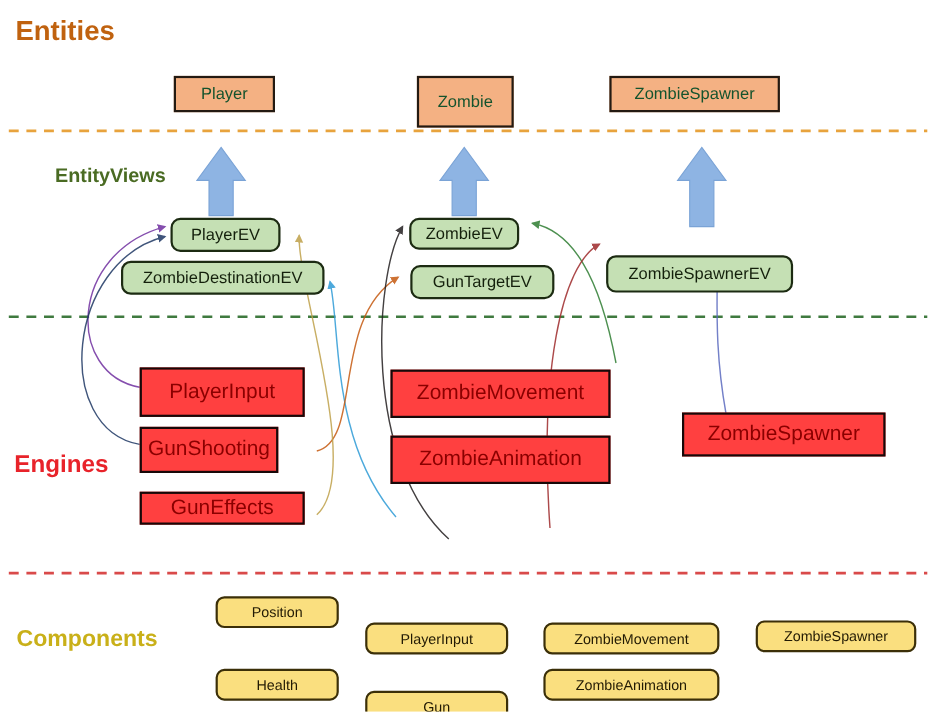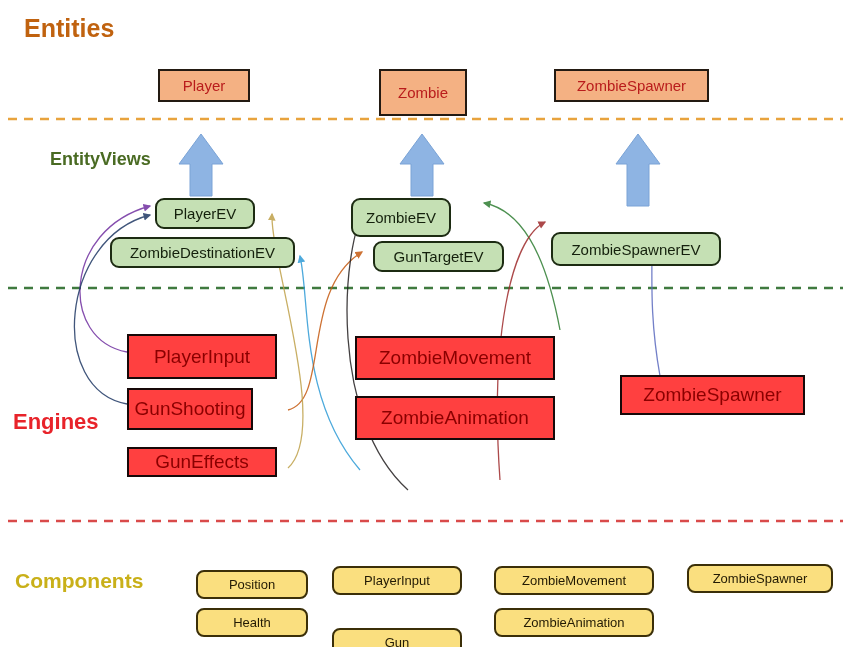--- a/index.html
+++ b/index.html
@@ -23,21 +23,21 @@
     height: 647px;
     pointer-events: none;
   }
   .section-label {
     position: absolute;
     font-weight: bold;
     font-family: "Liberation Sans", sans-serif;
     white-space: nowrap;
   }
   #label-entities {
-    left: 24px; top: 14px;
+    left: 14px; top: 14px;
     font-size: 25px;
     color: #c0620f;
   }
   #label-entityviews {
     left: 26px; top: 149px;
     font-size: 18px;
     color: #4a6b23;
     margin-left: 24px;
   }
   #label-engines {
@@ -58,21 +58,21 @@
     align-items: center;
     justify-content: center;
     text-align: center;
     white-space: nowrap;
     font-family: "Liberation Sans", sans-serif;
     z-index: 5;
   }
   .entity-box {
     background: #f4b183;
     border: 2px solid #231a12;
-    color: #b91c1c;
+    color: #14532d;
     font-size: 15px;
   }
   .ev-box {
     background: #c5e0b4;
     border: 2px solid #1c2b12;
     border-radius: 9px;
     color: #14200c;
     font-size: 15px;
   }
   .engine-box {
@@ -151,30 +151,30 @@
   <div class="section-label" id="label-entityviews">EntityViews</div>
   <div class="section-label" id="label-components">Components</div>
   <div class="section-label" id="label-engines">Engines</div>
 
   <div id="nodes-host">
       <div class="node entity-box" style="left: 158px; top: 69px; width: 92px; height: 33px;">Player</div>
       <div class="node entity-box" style="left: 379px; top: 69px; width: 88px; height: 47px;">Zombie</div>
       <div class="node entity-box" style="left: 554px; top: 69px; width: 155px; height: 33px;">ZombieSpawner</div>
       <div class="node ev-box" style="left: 155px; top: 198px; width: 100px; height: 31px;">PlayerEV</div>
       <div class="node ev-box" style="left: 110px; top: 237px; width: 185px; height: 31px;">ZombieDestinationEV</div>
-      <div class="node ev-box" style="left: 351px; top: 198px; width: 100px; height: 39px;">ZombieEV</div>
+      <div class="node ev-box" style="left: 372px; top: 198px; width: 100px; height: 29px;">ZombieEV</div>
       <div class="node ev-box" style="left: 353px; top: 241px; width: 131px; height: 31px; margin-left: 20px;">GunTargetEV</div>
       <div class="node ev-box" style="left: 551px; top: 208px; width: 170px; height: 34px; margin-top: 24px;">ZombieSpawnerEV</div>
       <div class="node engine-box" style="left: 127px; top: 334px; width: 150px; height: 45px;">PlayerInput</div>
       <div class="node engine-box" style="left: 127px; top: 388px; width: 126px; height: 42px;">GunShooting</div>
       <div class="node engine-box" style="left: 127px; top: 447px; width: 150px; height: 30px;">GunEffects</div>
       <div class="node engine-box" style="left: 355px; top: 336px; width: 200px; height: 44px;">ZombieMovement</div>
       <div class="node engine-box" style="left: 355px; top: 396px; width: 200px; height: 44px;">ZombieAnimation</div>
       <div class="node engine-box" style="left: 620px; top: 375px; width: 185px; height: 40px;">ZombieSpawner</div>
-      <div class="node component-box" style="left: 196px; top: 570px; width: 112px; height: 29px;">Position</div>
+      <div class="node component-box" style="left: 196px; top: 542px; width: 112px; height: 29px;">Position</div>
       <div class="node component-box" style="left: 196px; top: 608px; width: 112px; height: 29px;">Health</div>
       <div class="node component-box" style="left: 332px; top: 566px; width: 130px; height: 29px;">PlayerInput</div>
       <div class="node component-box" style="left: 332px; top: 608px; width: 130px; height: 29px; margin-top: 20px;">Gun</div>
       <div class="node component-box" style="left: 494px; top: 566px; width: 160px; height: 29px;">ZombieMovement</div>
       <div class="node component-box" style="left: 494px; top: 608px; width: 160px; height: 29px;">ZombieAnimation</div>
       <div class="node component-box" style="left: 687px; top: 564px; width: 146px; height: 29px;">ZombieSpawner</div>
     </div>
 
 </div>
 

